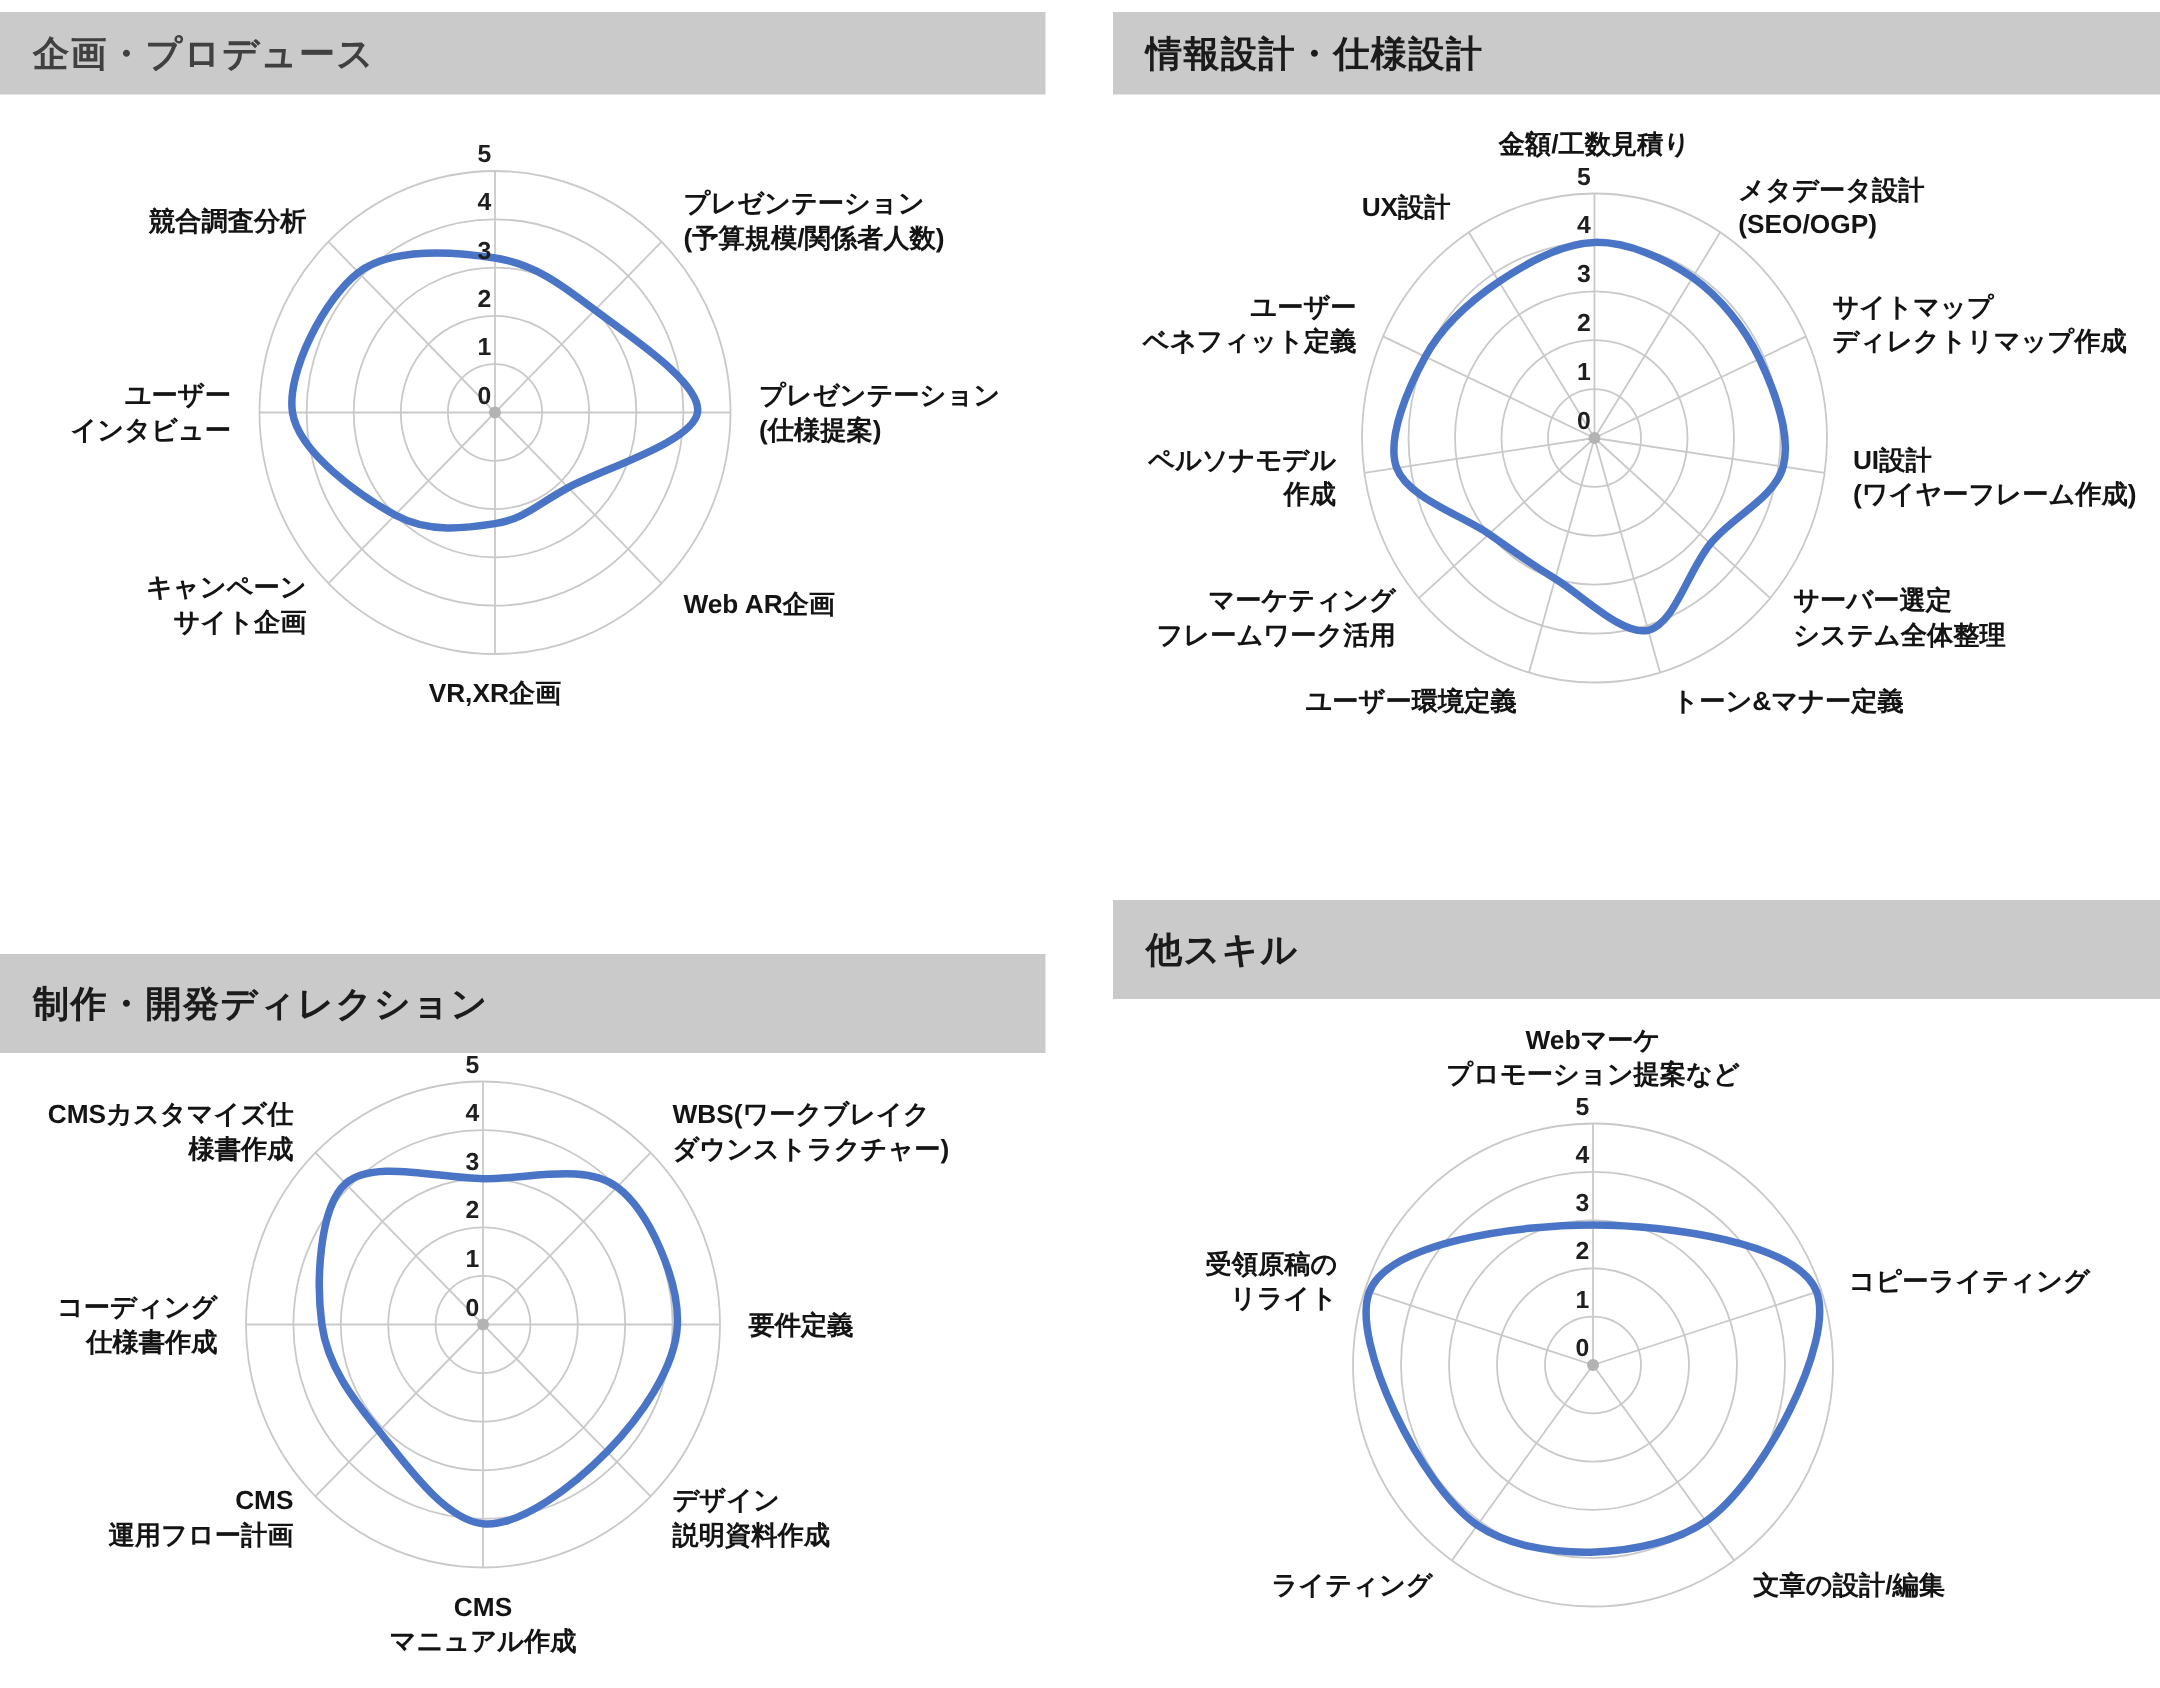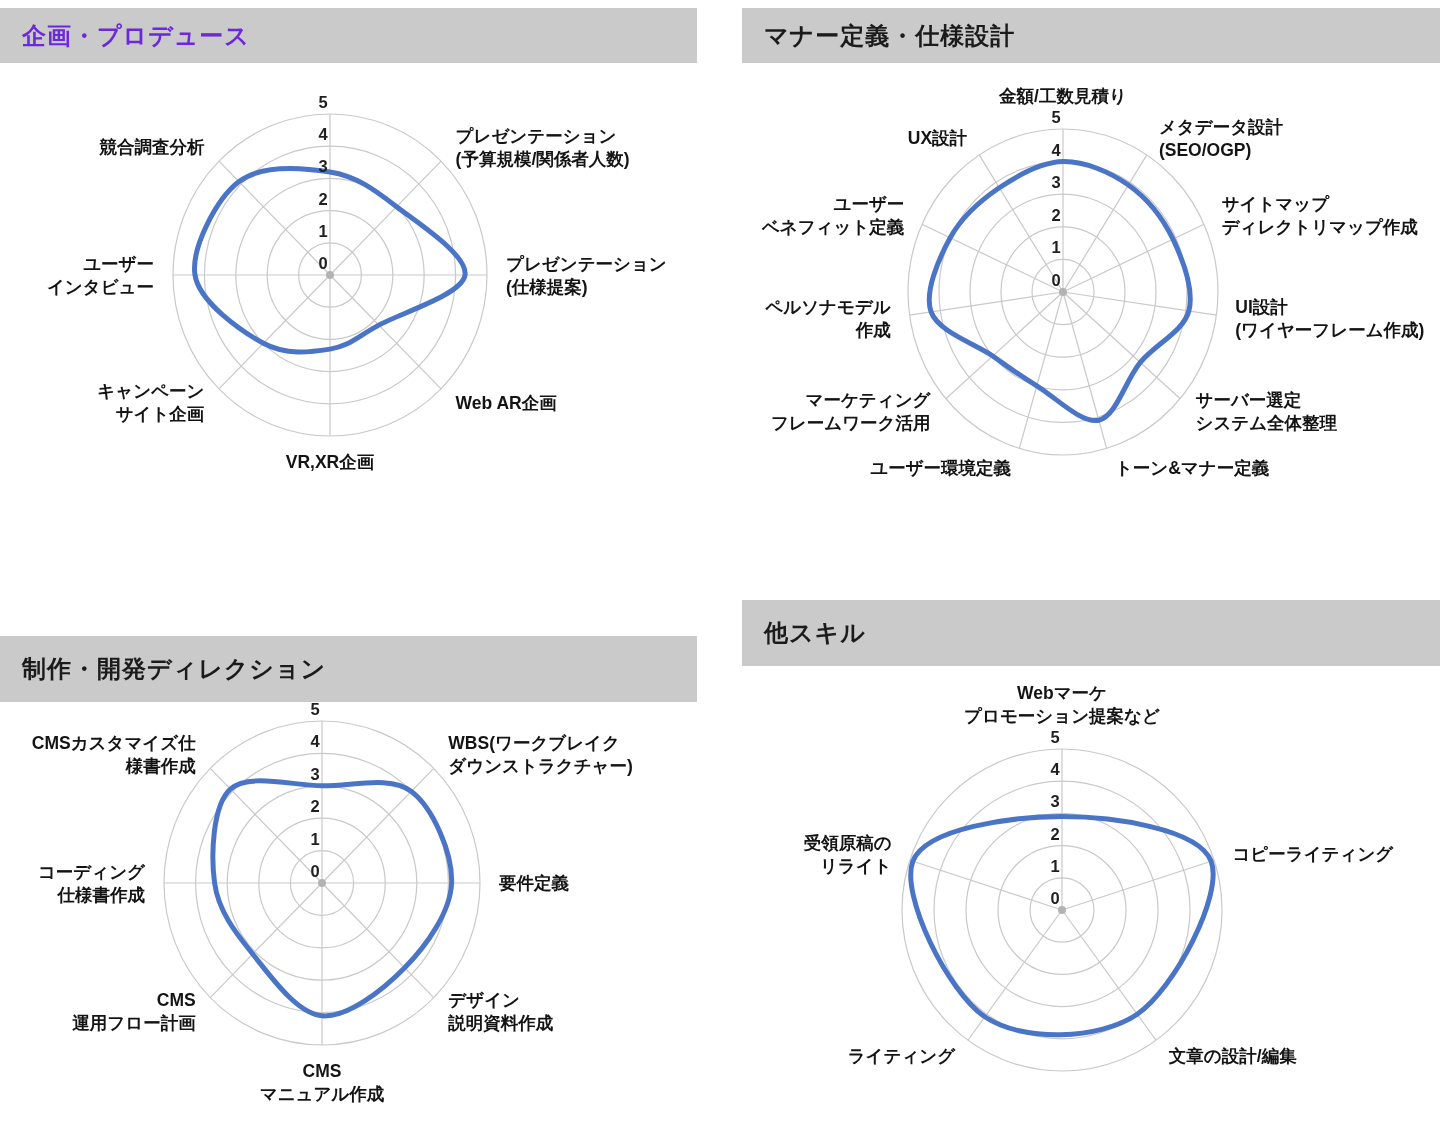--- a/index.html
+++ b/index.html
@@ -11,25 +11,25 @@
     position:absolute;display:flex;align-items:center;
     padding-left:22px;box-sizing:border-box;
     font-size:24px;font-weight:bold;letter-spacing:1px;
   }
   .chart-svg{position:absolute;}
 </style>
 </head>
 <body>
 <div id="screen" style="background: rgb(255, 255, 255);">
 
-<div class="hdr" id="hdr-0" style="left: 0px; top: 8px; width: 697px; height: 55px; background: rgb(202, 202, 202); color: #6d28d9;">
+<div class="hdr" id="hdr-0" style="left: 0px; top: 8px; width: 697px; height: 55px; background: rgb(202, 202, 202); color: #404040;">
   <span>企画・プロデュース</span>
 </div>
 <div class="hdr" id="hdr-1" style="left: 742px; top: 8px; width: 698px; height: 55px; background: rgb(202, 202, 202); color: rgb(27, 27, 27);">
-  <span>マナー定義・仕様設計</span>
+  <span>情報設計・仕様設計</span>
 </div>
 <div class="hdr" id="hdr-2" style="left: 0px; top: 600px; width: 697px; height: 66px; background: rgb(202, 202, 202); color: rgb(27, 27, 27); margin-top: 36px;">
   <span>制作・開発ディレクション</span>
 </div>
 <div class="hdr" id="hdr-3" style="left: 742px; top: 600px; width: 698px; height: 66px; background: rgb(202, 202, 202); color: rgb(27, 27, 27);">
   <span>他スキル</span>
 </div>
 
 <svg class="chart-svg" id="radar-0" style="left:0;top:0;" width="720" height="600" viewBox="0 0 720 600">
       <g>

